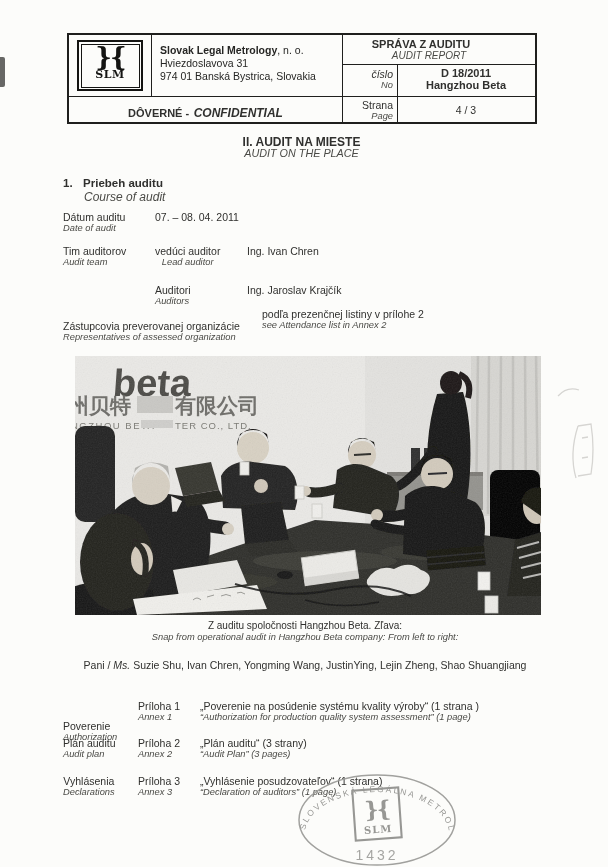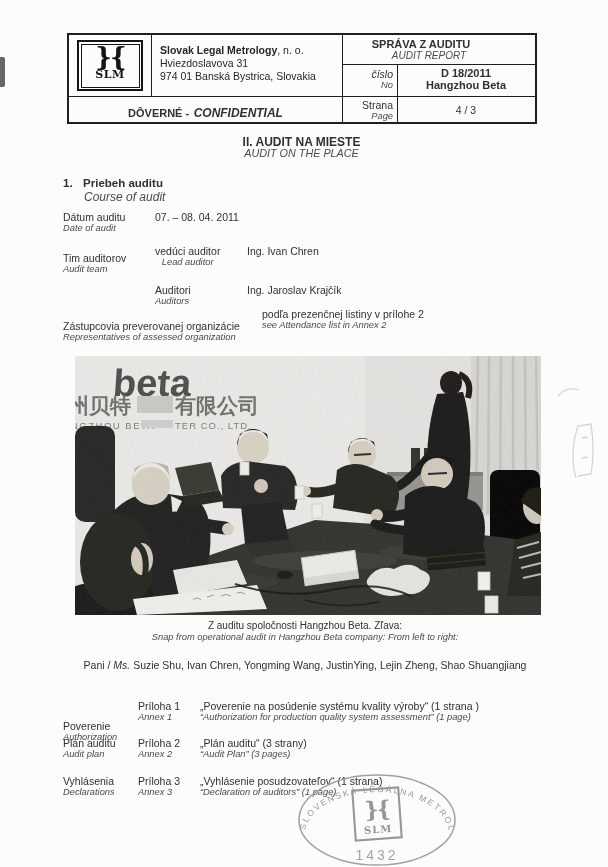--- a/index.html
+++ b/index.html
@@ -93,21 +93,21 @@
     <span class="sk b" style="font-size:11.5px;margin-left:6px;">Priebeh auditu</span>
     <div class="en" style="font-size:12px;margin-left:21px;margin-top:1px;">Course of audit</div>
   </div>
 
   <div class="abs" style="left:63px;top:211px;">
     <div class="sk">Dátum auditu</div>
     <div class="en">Date of audit</div>
   </div>
   <div class="abs sk" style="left:155px;top:211px;">07. – 08. 04. 2011</div>
 
-  <div class="abs" style="left:63px;top:252px;">
+  <div class="abs" style="left:63px;top:245px;">
     <div class="sk">Tim auditorov</div>
     <div class="en">Audit team</div>
   </div>
   <div class="abs" style="left:155px;top:245px;text-align:center;">
     <div class="sk">vedúci auditor</div>
     <div class="en">Lead auditor</div>
   </div>
   <div class="abs sk" style="left:247px;top:245px;">Ing. Ivan Chren</div>
 
   <div class="abs" style="left:155px;top:284px;">
@@ -324,21 +324,21 @@
   </div>
   <div class="abs annex-col" style="left:138px;top:737px;">
     <div class="sk">Príloha 2</div>
     <div class="en">Annex 2</div>
   </div>
   <div class="abs annex-col" style="left:200px;top:737px;">
     <div class="sk">„Plán auditu“ (3 strany)</div>
     <div class="en">“Audit Plan” (3 pages)</div>
   </div>
 
-  <div class="abs annex-col" style="left:63px;top:775px;">
+  <div class="abs annex-col" style="left:63px;top:775px;text-align:center;">
     <div class="sk">Vyhlásenia</div>
     <div class="en">Declarations</div>
   </div>
   <div class="abs annex-col" style="left:138px;top:775px;">
     <div class="sk">Príloha 3</div>
     <div class="en">Annex 3</div>
   </div>
   <div class="abs annex-col" style="left:200px;top:775px;">
     <div class="sk">„Vyhlásenie posudzovateľov“ (1 strana)</div>
     <div class="en">“Declaration of auditors” (1 page)</div>

